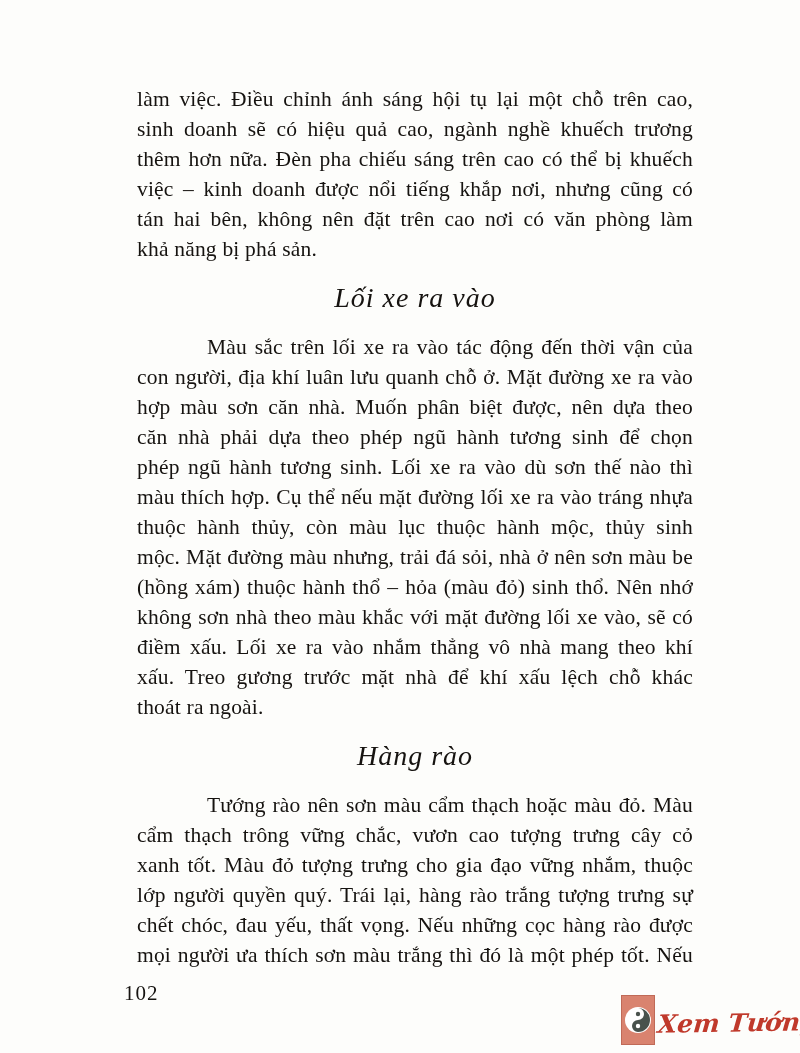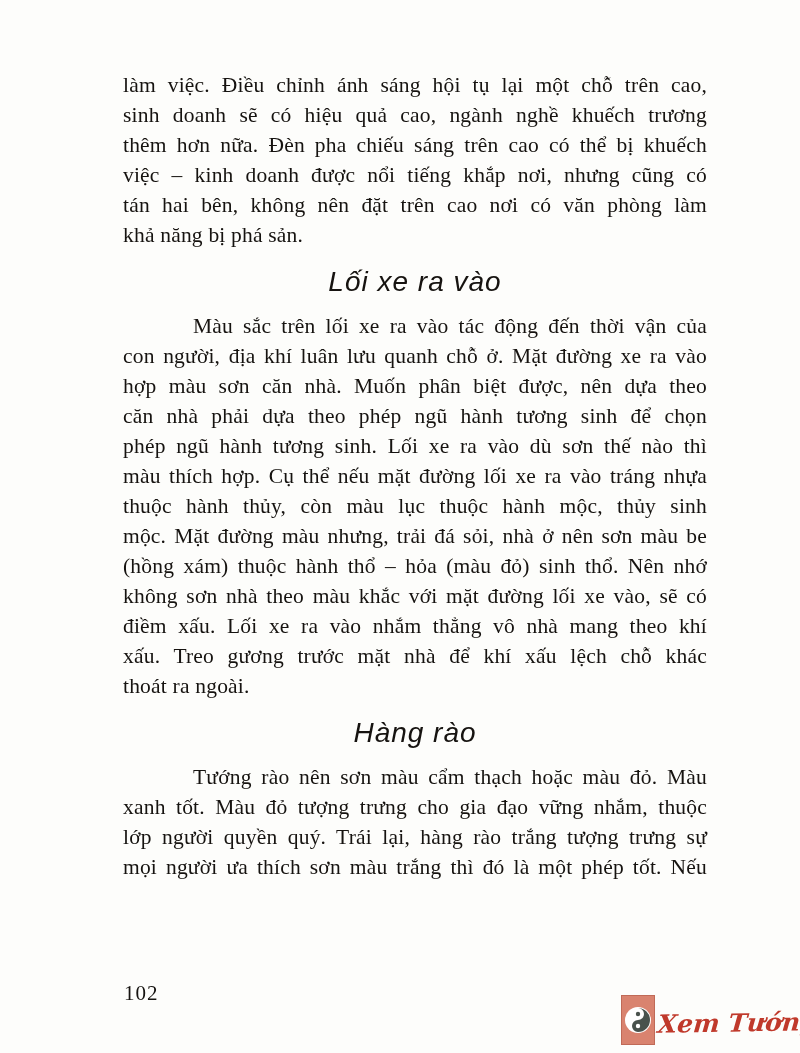--- a/index.html
+++ b/index.html
@@ -11,34 +11,34 @@
     font-family: "Liberation Serif", "DejaVu Serif", serif;
     color: #161310;
     overflow: hidden;
   }
   .page-body {
     position: absolute;
     left: 123px;
     top: 70px;
     width: 584px;
   }
-  .paragraph { margin: 0; }
+  .paragraph { margin: 14px; }
   .line {
     font-size: 21.5px;
     line-height: 30px;
     text-align: justify;
     text-align-last: justify;
     white-space: nowrap;
     letter-spacing: 0.2px;
   }
   .line.lastline { text-align-last: left; }
   .line.indent { padding-left: 70px; }
   .heading {
     text-align: center;
-    font-family: Liberation Sans, sans-serif;
+    font-family: Liberation Serif, serif;
     font-style: italic;
     font-size: 28px;
     line-height: 40px;
     height: 40px;
     margin: 12px 0 9px 0;
     letter-spacing: 1px;
   }
   .page-number {
     position: absolute;
     left: 124px;
@@ -89,22 +89,24 @@
       <div class="line">mộc. Mặt đường màu nhưng, trải đá sỏi, nhà ở nên sơn màu be</div>
       <div class="line">(hồng xám) thuộc hành thổ – hỏa (màu đỏ) sinh thổ. Nên nhớ</div>
       <div class="line">không sơn nhà theo màu khắc với mặt đường lối xe vào, sẽ có</div>
       <div class="line">điềm xấu. Lối xe ra vào nhắm thẳng vô nhà mang theo khí</div>
       <div class="line">xấu. Treo gương trước mặt nhà để khí xấu lệch chỗ khác</div>
       <div class="line lastline">thoát ra ngoài.</div>
     </div>
     <div class="heading">Hàng rào</div>
     <div class="paragraph">
       <div class="line indent">Tướng rào nên sơn màu cẩm thạch hoặc màu đỏ. Màu</div>
+      <div class="line">cẩm thạch trông vững chắc, vươn cao tượng trưng cây cỏ</div>
       <div class="line">xanh tốt. Màu đỏ tượng trưng cho gia đạo vững nhắm, thuộc</div>
       <div class="line">lớp người quyền quý. Trái lại, hàng rào trắng tượng trưng sự</div>
+      <div class="line">chết chóc, đau yếu, thất vọng. Nếu những cọc hàng rào được</div>
       <div class="line">mọi người ưa thích sơn màu trắng thì đó là một phép tốt. Nếu</div>
     </div>
   </main>
 
 <div class="page-number">102</div>
 
 <div class="watermark">
   <span class="watermark-icon">
     <svg width="34" height="50" viewBox="0 0 34 50" xmlns="http://www.w3.org/2000/svg">
       <rect x="0.5" y="0.5" width="33" height="49" fill="#d9836f" stroke="#c06a57"></rect>

